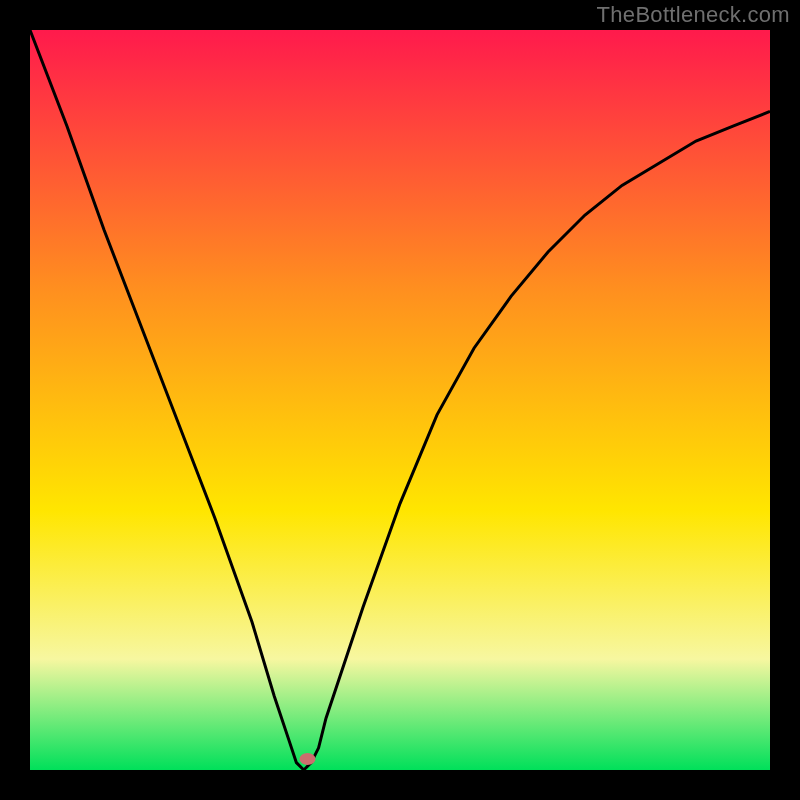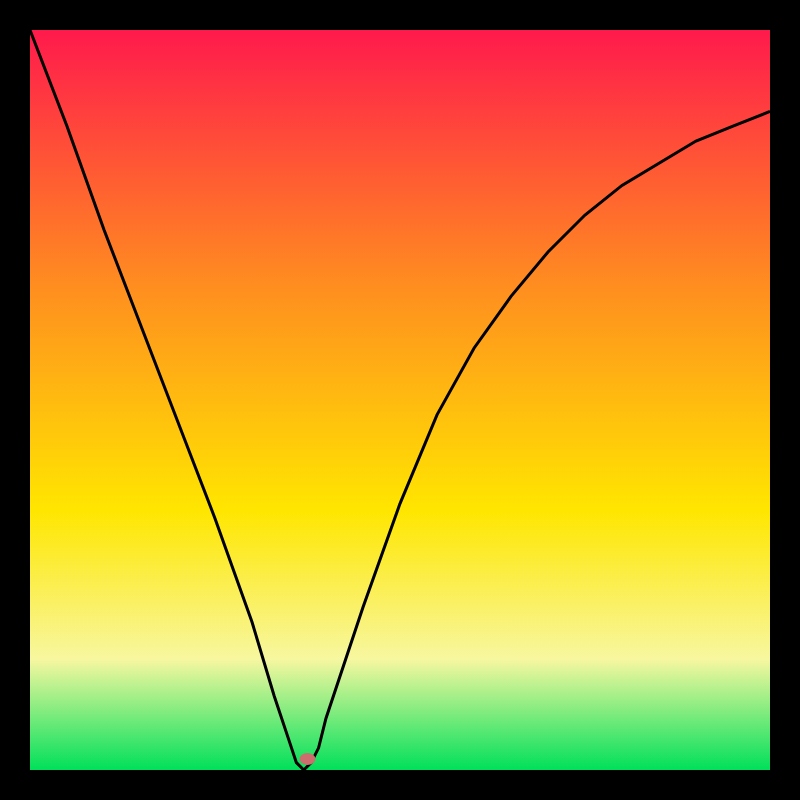--- a/index.html
+++ b/index.html
@@ -29,20 +29,21 @@
     letter-spacing: 0.3px;
     font-weight: 500;
     text-align: right;
     pointer-events: none;
   }
 </style>
 </head>
 <body>
 
 <div class="outer">
+  <div class="watermark">TheBottleneck.com</div>
 
   <svg id="chart-svg" width="800" height="800" viewBox="0 0 800 800">
     <defs>
       <linearGradient id="bg-grad" x1="0" y1="0" x2="0" y2="1">
         <stop id="g-stop-0" offset="0%" stop-color="#ff1a4c"></stop>
         <stop id="g-stop-1" offset="35%" stop-color="#ff8f1f"></stop>
         <stop id="g-stop-2" offset="65%" stop-color="#ffe600"></stop>
         <stop id="g-stop-3" offset="85%" stop-color="#f7f7a0"></stop>
         <stop id="g-stop-4" offset="100%" stop-color="#00e05a"></stop>
       </linearGradient>

